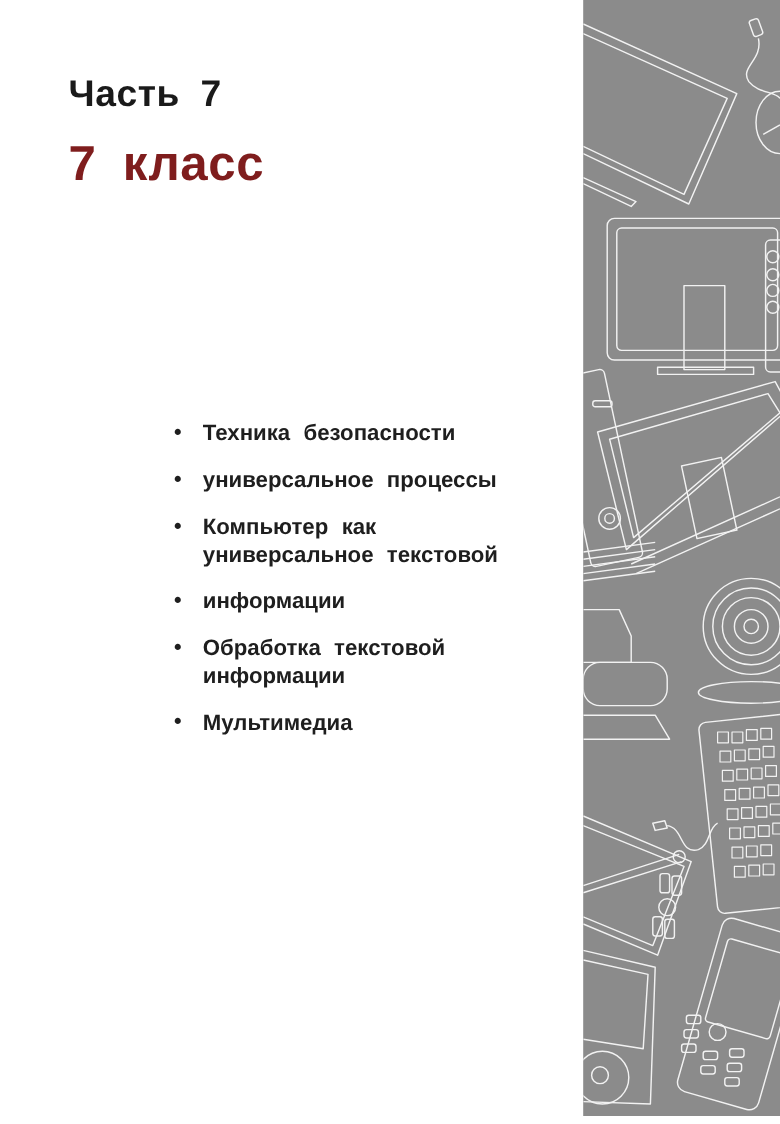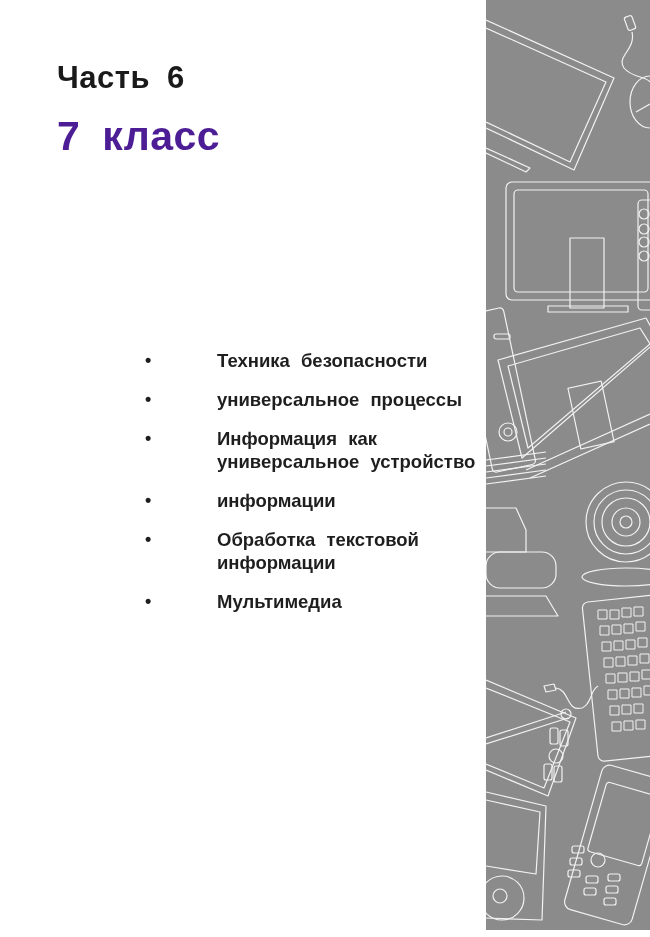--- a/index.html
+++ b/index.html
@@ -2,51 +2,51 @@
 <html><head>
 <meta charset="utf-8">
 <style>
   html, body { margin: 0; padding: 0; background: #ffffff; }
   body { width: 650px; height: 937px; position: relative; overflow: hidden;
          font-family: "Liberation Sans", "DejaVu Sans", sans-serif; }
   .part-title { position: absolute; left: 57px; top: 60px; margin: 0;
                 font-size: 31px; font-weight: bold; color: #1a1a1a; letter-spacing: 0.5px;
                 word-spacing: 8px; }
   .grade-title { position: absolute; left: 57px; top: 113px; margin: 0;
-                 font-size: 41px; font-weight: bold; color: #4c1d95; letter-spacing: 0.5px;
+                 font-size: 41px; font-weight: bold; color: #7f1d1d; letter-spacing: 0.5px;
                  word-spacing: 10px; }
   .topics { position: absolute; left: 145px; top: 349px; margin: 0; padding: 0; list-style: none; }
   .topic { position: relative; padding-left: 24px; margin-bottom: 16px;
            font-size: 18.5px; font-weight: bold; color: #1e1e1e; line-height: 23px;
            word-spacing: 6px; }
   .topic .bullet { position: absolute; left: 0; top: 0; font-size: 18px; }
-  .topic .line { display: block; white-space: nowrap; margin-left: 48px; }
+  .topic .line { display: block; white-space: nowrap; }
   .side-panel { position: absolute; left: 486px; top: 0; width: 164px; height: 930px;
                 background: #8b8b8b; overflow: hidden; }
   .side-panel svg { position: absolute; left: 0; top: 0; }
 </style>
 </head>
 <body>
 
-<h1 class="part-title">Часть 6</h1>
+<h1 class="part-title">Часть 7</h1>
 <h2 class="grade-title">7 класс</h2>
 
 <ul class="topics">
   <li class="topic">
     <span class="bullet">•</span>
     <span class="line">Техника безопасности</span>
   </li>
   <li class="topic">
     <span class="bullet">•</span>
     <span class="line">универсальное процессы</span>
   </li>
   <li class="topic">
     <span class="bullet">•</span>
-    <span class="line">Информация как</span>
-    <span class="line">универсальное устройство</span>
+    <span class="line">Компьютер как</span>
+    <span class="line">универсальное текстовой</span>
   </li>
   <li class="topic">
     <span class="bullet">•</span>
     <span class="line">информации</span>
   </li>
   <li class="topic">
     <span class="bullet">•</span>
     <span class="line">Обработка текстовой</span>
     <span class="line">информации</span>
   </li>

